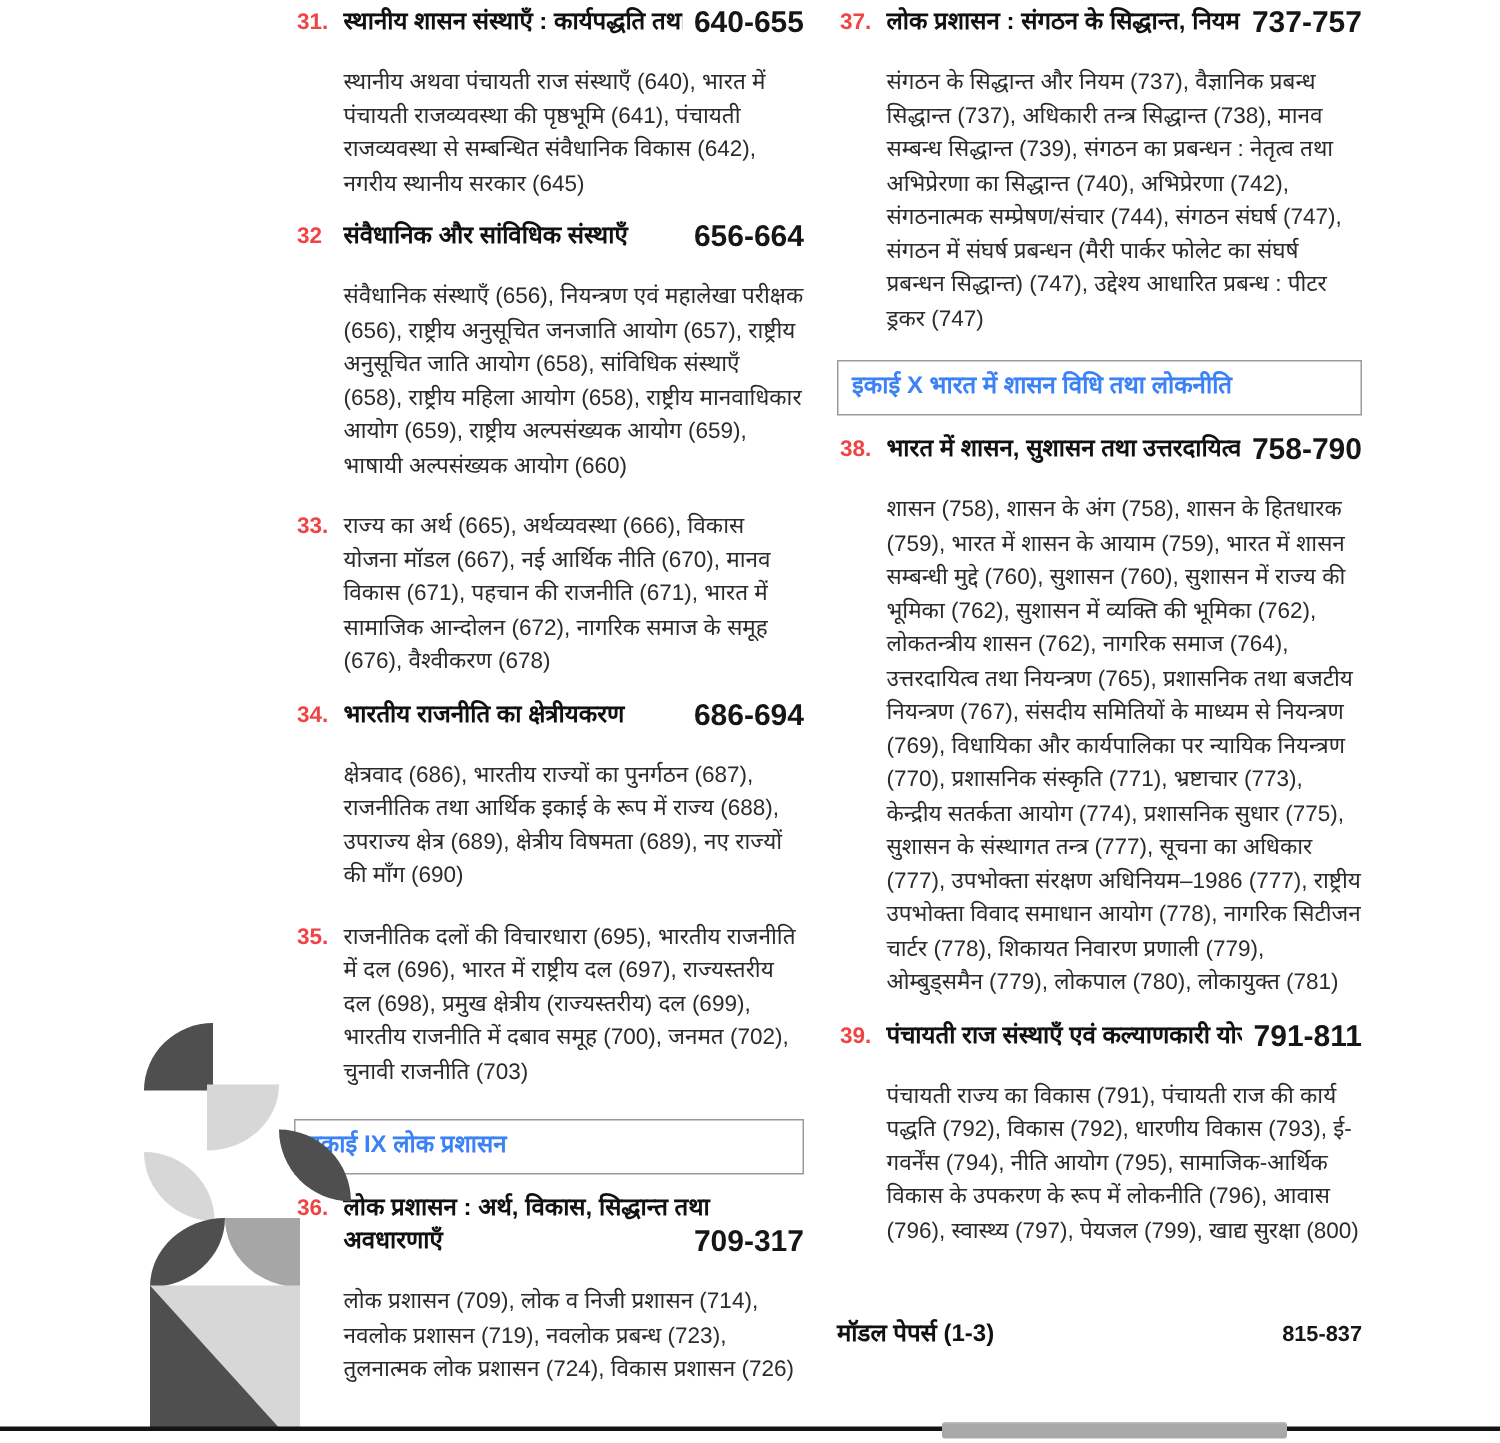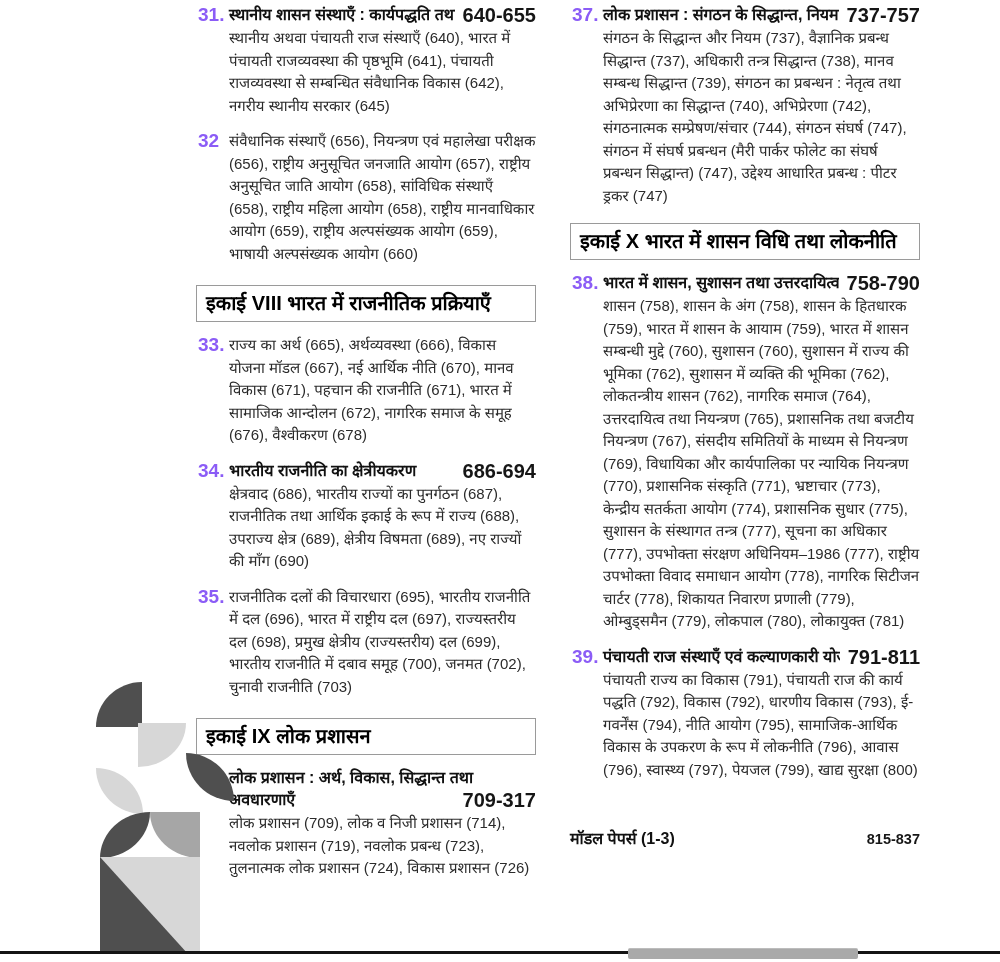--- a/index.html
+++ b/index.html
@@ -7,40 +7,40 @@
     width:1000px;height:962px;position:relative;overflow:hidden;
     background:#ffffff;
     font-family:"Liberation Sans","DejaVu Sans",sans-serif;
     color:#1b1b1b;
   }
   #page{position:absolute;inset:0;}
 
   
   .col{position:absolute;top:4px;}
   #left-column{left:196px;width:340px;}
-  #right-column{left:570px;width:350px;}
+  #right-column{left:558px;width:350px;}
 
   .toc-item{position:relative;padding-left:33px;margin:0 0 13px 0;}
   .toc-num{
     position:absolute;left:2px;top:0;
-    font-weight:bold;font-size:19px;line-height:22px;color:#8b5cf6;
+    font-weight:bold;font-size:15px;line-height:22px;color:#ef4444;
   }
   .toc-head{position:relative;font-weight:bold;font-size:16px;line-height:22px;color:#111;}
   .toc-title{display:block;padding-right:2px;}
   .toc-pages{
     position:absolute;right:0;bottom:0;
     font-weight:bold;font-size:20px;line-height:22px;color:#161616;
     background:#ffffff;padding-left:8px;white-space:nowrap;
   }
-  .toc-desc{font-size:15px;line-height:22.5px;color:#2b2b2b;margin-top:1px;}
+  .toc-desc{font-size:15px;line-height:22.5px;color:#2b2b2b;margin-top:18px;}
 
   .section-box{
     box-sizing:border-box;width:100%;
     border:1px solid #9a9a9a;background:#fff;
-    font-weight:bold;font-size:20px;line-height:26px;color:#000000;
+    font-weight:bold;font-size:16px;line-height:26px;color:#3b82f6;
     padding:4px 9px 5px 9px;
     margin:20px 0 12px 0;
   }
   #right-column .section-box{margin-top:16px;}
 
   .papers-row{display:flex;align-items:baseline;margin-top:20px;font-weight:bold;}
   .papers-label{flex:1;font-size:16px;color:#111;}
   .papers-pages{font-size:14.5px;color:#161616;white-space:nowrap;margin-top:30px;}
 
   
@@ -76,23 +76,26 @@
       <div class="toc-item">
         <span class="toc-num">31.</span>
         <div class="toc-head">
           <span class="toc-title">स्थानीय शासन संस्थाएँ : कार्यपद्धति तथा सुधार</span>
           <span class="toc-pages">640-655</span>
         </div>
         <div class="toc-desc">स्थानीय अथवा पंचायती राज संस्थाएँ (640), भारत में पंचायती राजव्यवस्था की पृष्ठभूमि (641), पंचायती राजव्यवस्था से सम्बन्धित संवैधानिक विकास (642), नगरीय स्थानीय सरकार (645)</div>
       </div>
       <div class="toc-item">
         <span class="toc-num">32</span>
+        <div class="toc-head">
+          <span class="toc-title">संवैधानिक और सांविधिक संस्थाएँ</span>
+          <span class="toc-pages">656-664</span>
+        </div>
         <div class="toc-desc">संवैधानिक संस्थाएँ (656), नियन्त्रण एवं महालेखा परीक्षक (656), राष्ट्रीय अनुसूचित जनजाति आयोग (657), राष्ट्रीय अनुसूचित जाति आयोग (658), सांविधिक संस्थाएँ (658), राष्ट्रीय महिला आयोग (658), राष्ट्रीय मानवाधिकार आयोग (659), राष्ट्रीय अल्पसंख्यक आयोग (659), भाषायी अल्पसंख्यक आयोग (660)</div>
       </div>
-      <div class="section-box">इकाई VIII भारत में राजनीतिक प्रक्रियाएँ</div>
       <div class="toc-item">
         <span class="toc-num">33.</span>
         <div class="toc-desc">राज्य का अर्थ (665), अर्थव्यवस्था (666), विकास योजना मॉडल (667), नई आर्थिक नीति (670), मानव विकास (671), पहचान की राजनीति (671), भारत में सामाजिक आन्दोलन (672), नागरिक समाज के समूह (676), वैश्वीकरण (678)</div>
       </div>
       <div class="toc-item">
         <span class="toc-num">34.</span>
         <div class="toc-head">
           <span class="toc-title">भारतीय राजनीति का क्षेत्रीयकरण</span>
           <span class="toc-pages">686-694</span>
         </div>

